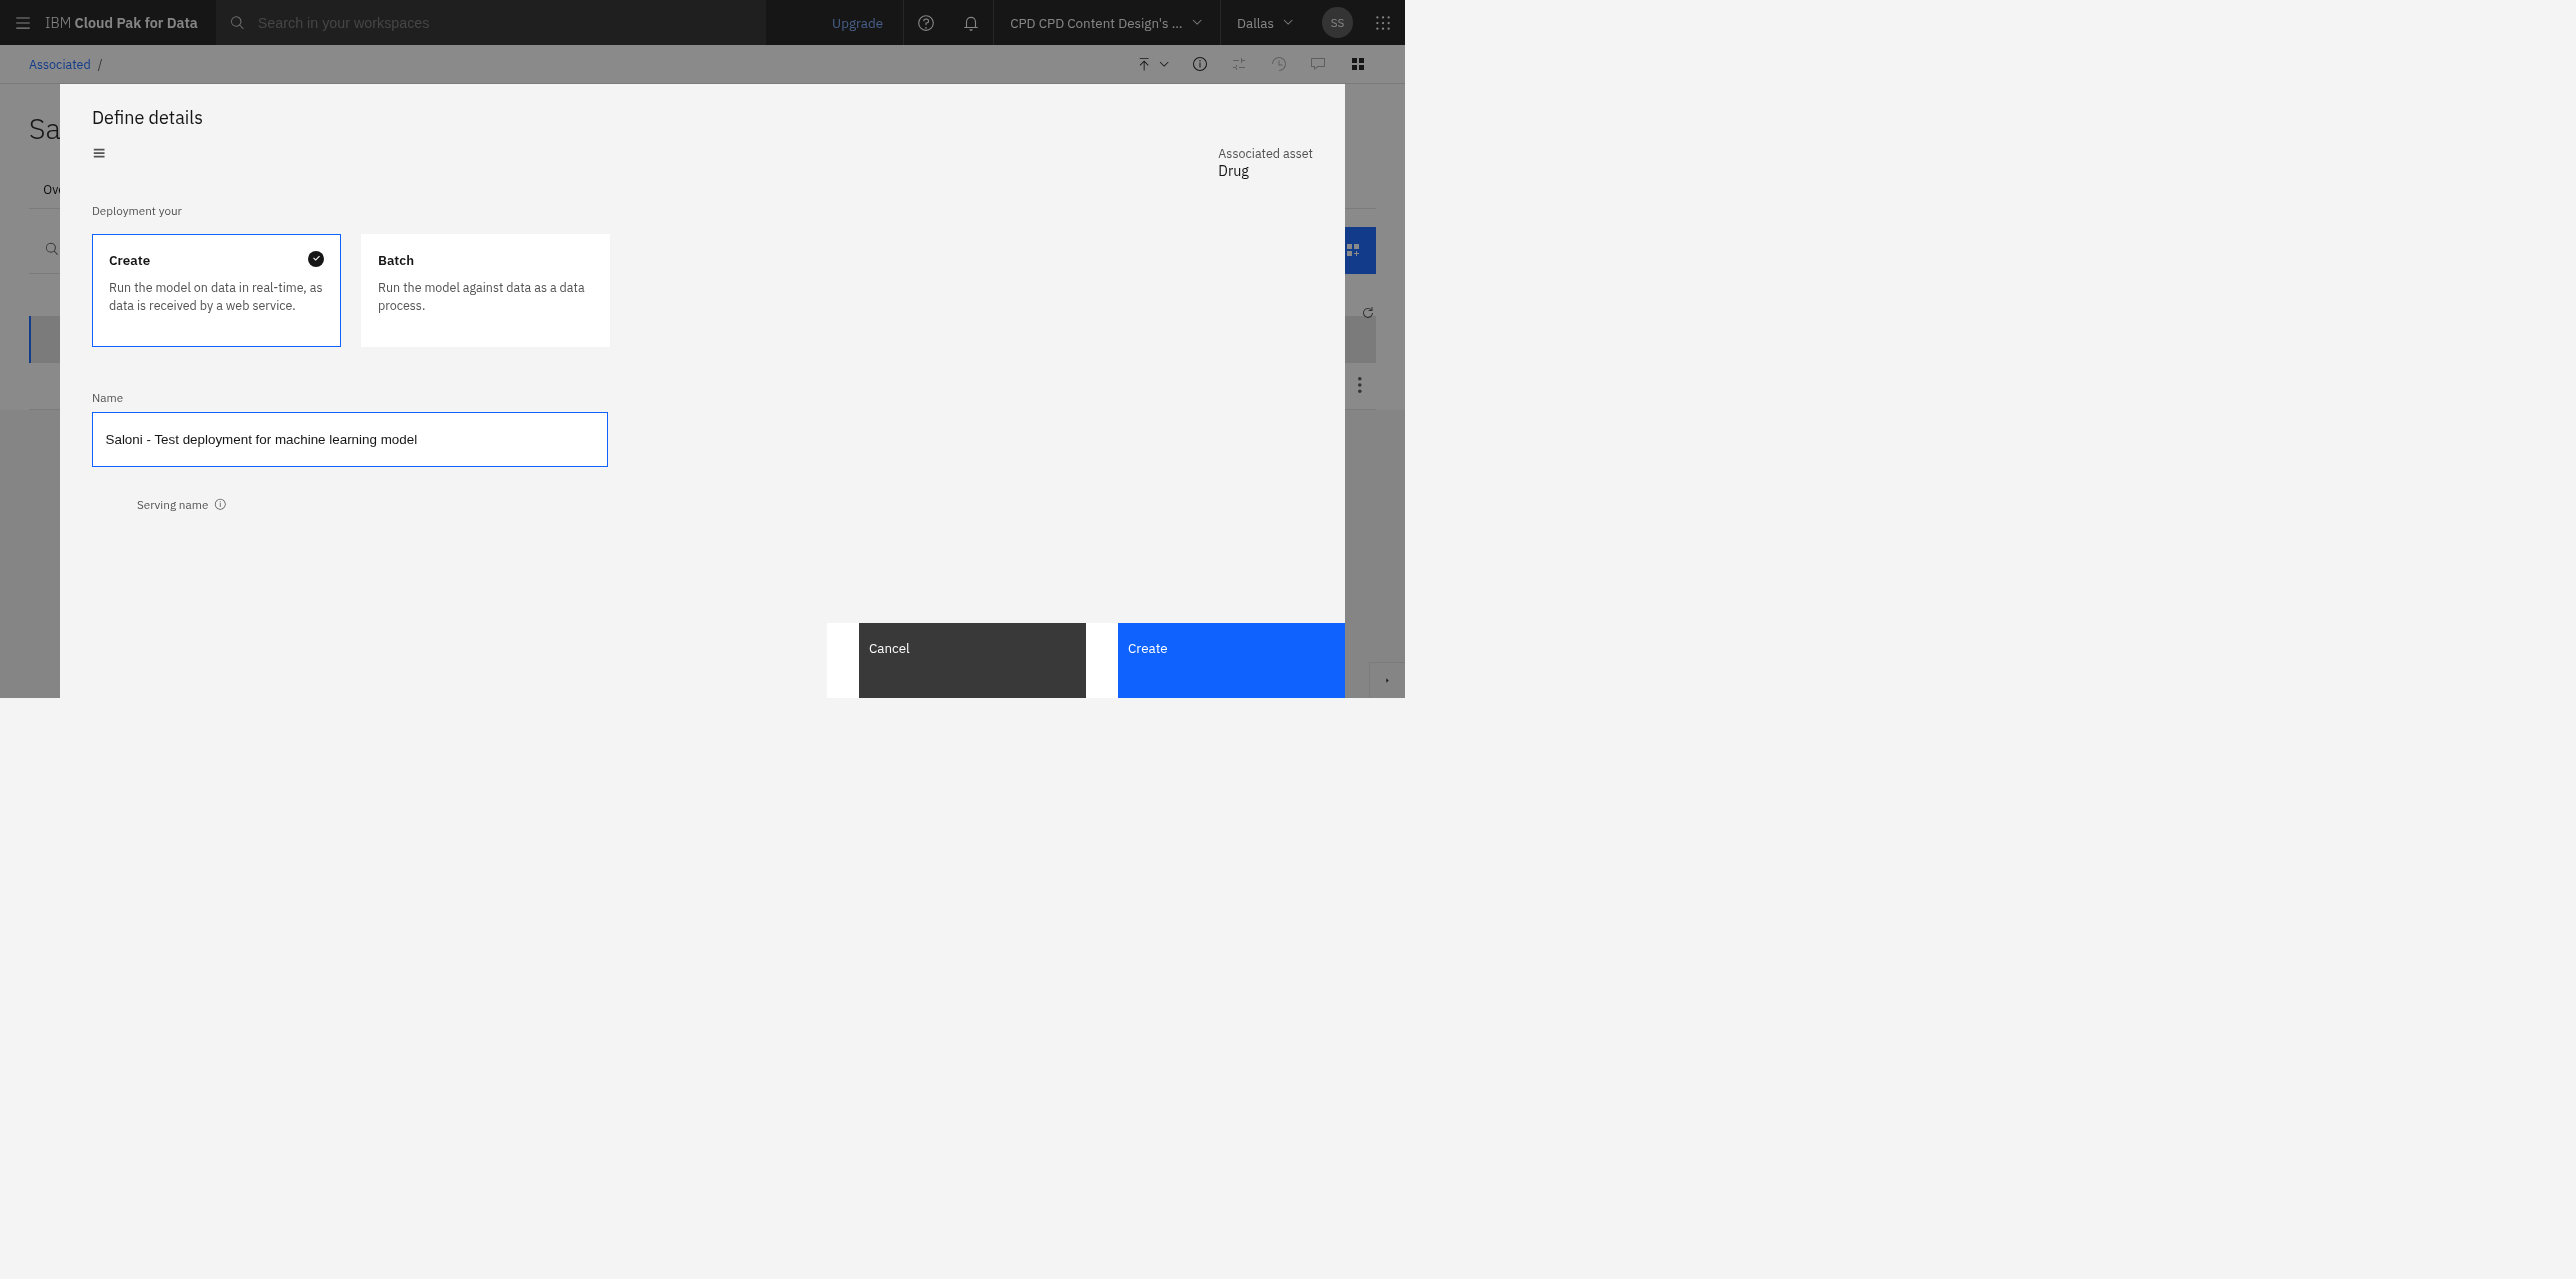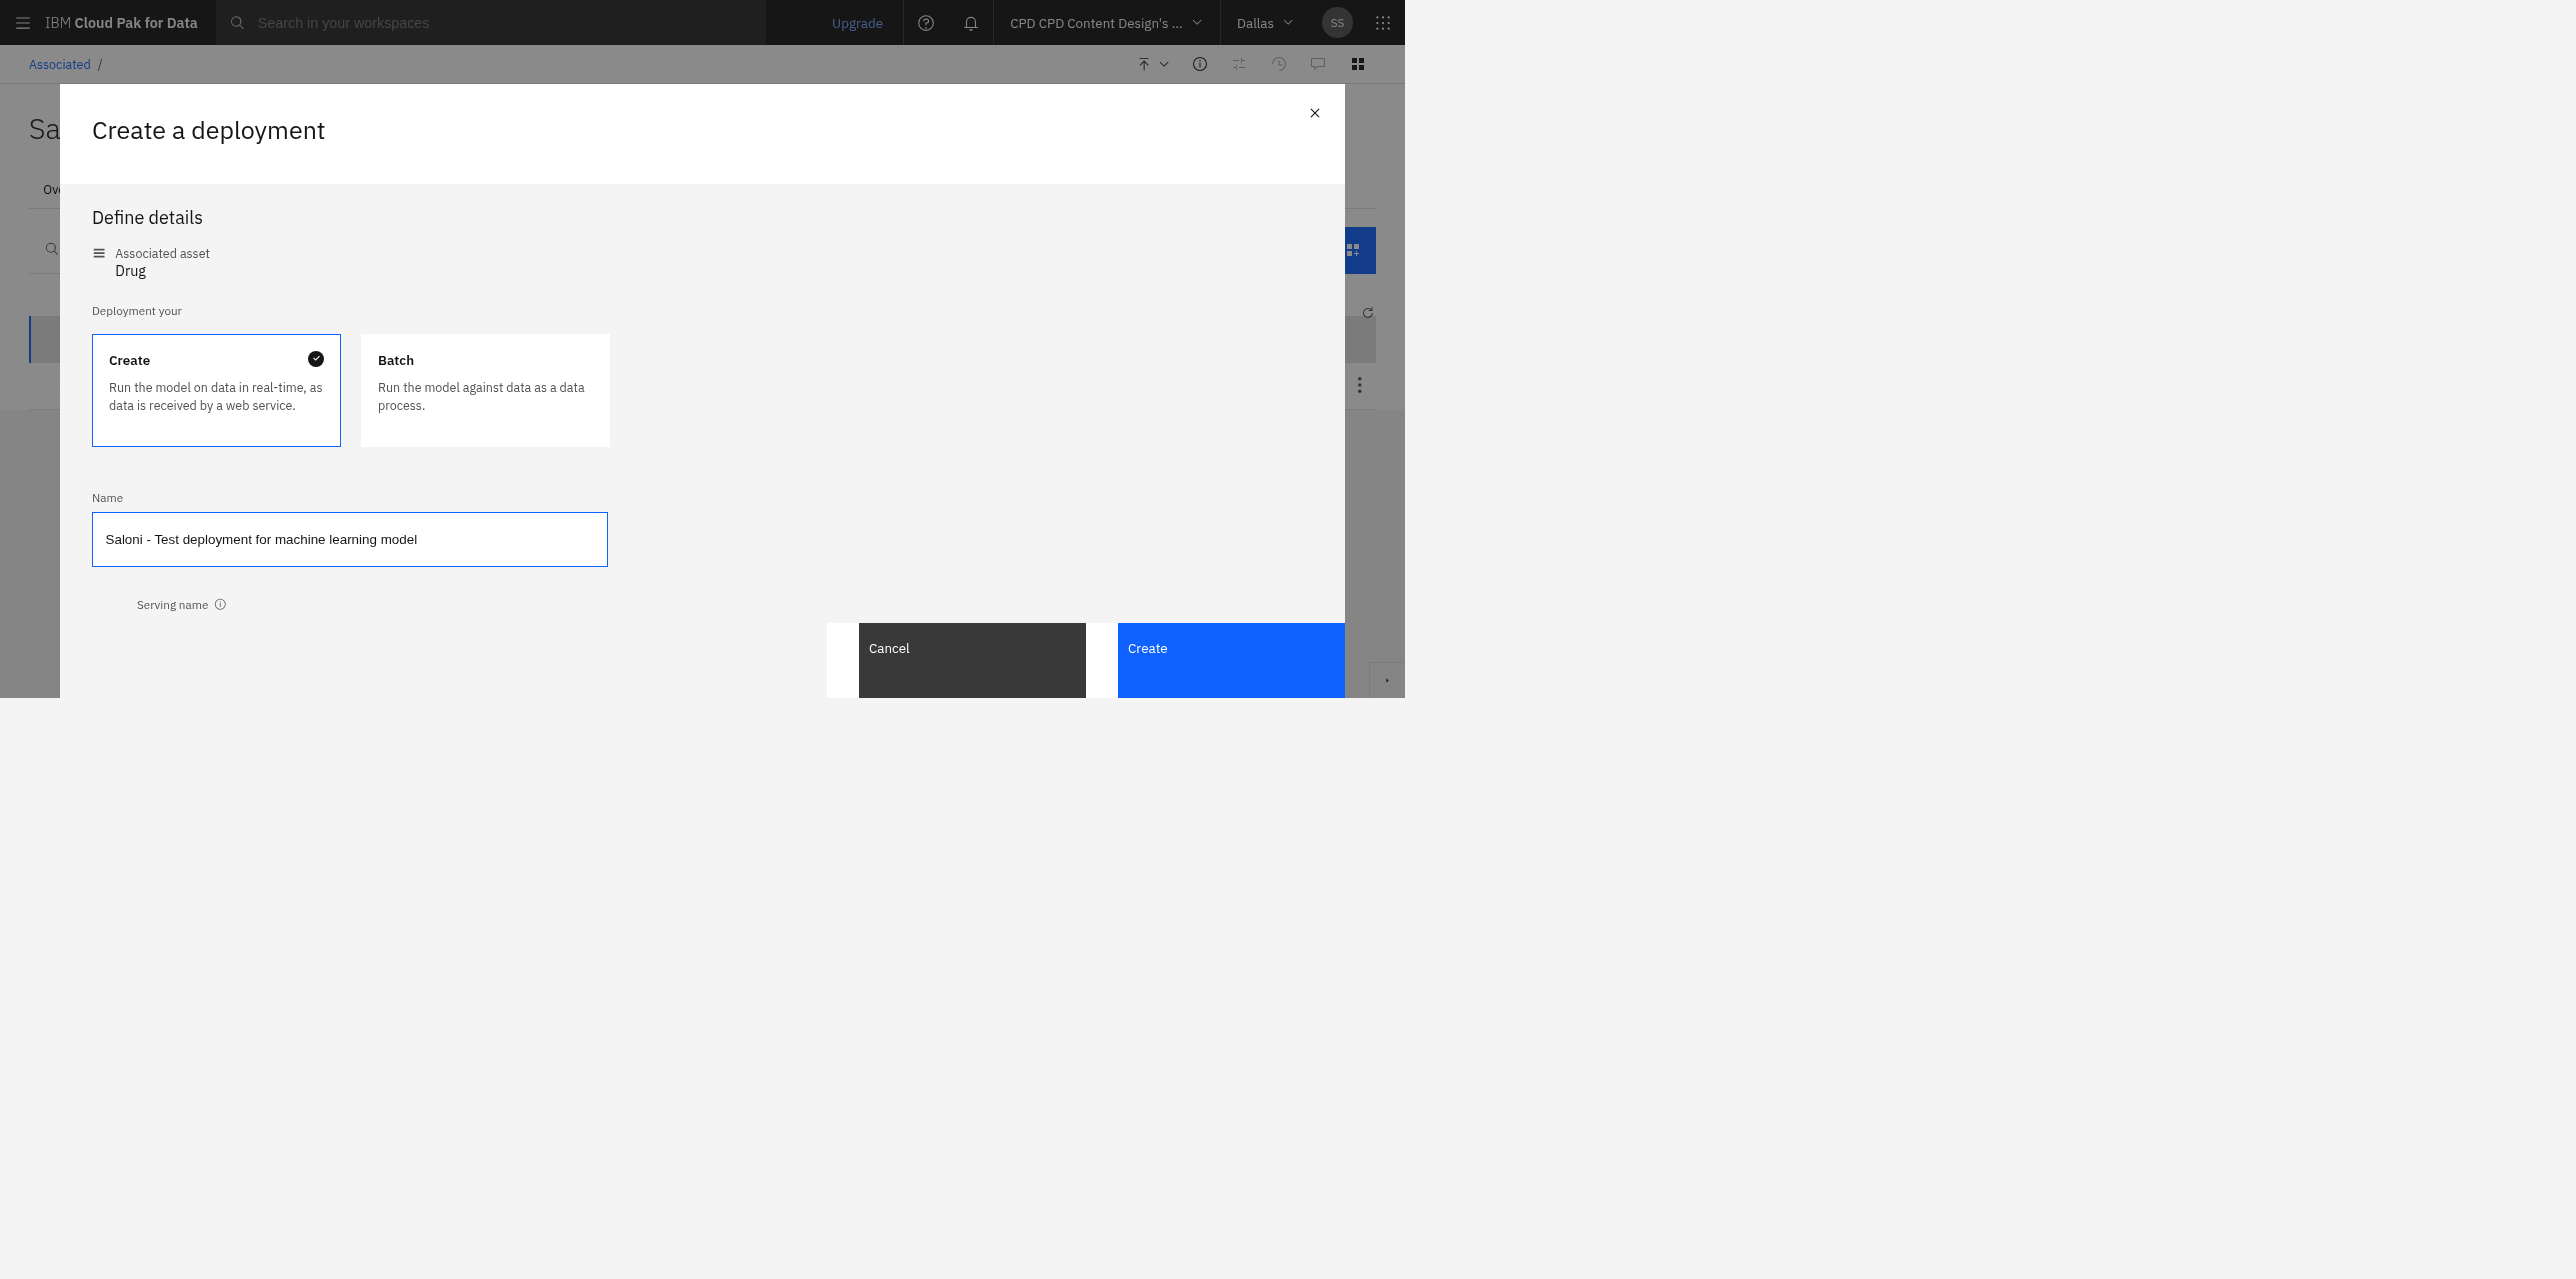--- a/index.html
+++ b/index.html
@@ -228,20 +228,21 @@
   font-size: 18px;
   color: #161616;
   padding-top: 21.5px;
 }
 
 .assoc {
   margin-top: 16px;
   display: flex;
   align-items: flex-start;
   gap: 9px;
+  justify-content: space-between;
 }
 .assoc svg { width: 14.3px; height: 14.3px; fill: #525252; margin-top: 1.8px; }
 .assoc-label { font-size: 12.5px; color: #525252; }
 .assoc-value { font-size: 14.3px; color: #161616; }
 
 .dep-type-label {
   margin-top: 23px;
   font-size: 11.7px;
   color: #525252;
 }
@@ -488,28 +489,20 @@
 
 <div class="right-handle">
   <svg viewBox="0 0 16 16">
       <path d="M6 4l4 4-4 4z"></path>
     </svg>
 </div>
 
 <div class="dim"></div>
 
 <div class="modal">
-  <div class="modal-header">
-    <div class="modal-title">Create a deployment</div>
-    <div class="modal-close">
-      <svg viewBox="0 0 32 32">
-          <path d="M24 9.4L22.6 8 16 14.6 9.4 8 8 9.4 14.6 16 8 22.6 9.4 24 16 17.4 22.6 24 24 22.6 17.4 16z"></path>
-        </svg>
-    </div>
-  </div>
 
   <div class="modal-body">
     <div class="section-title">Define details</div>
 
     <div class="assoc">
       <svg viewBox="0 0 32 32">
           <path d="M4 6h24v4H4zM4 14h24v4H4zM4 22h24v4H4z"></path>
         </svg>
       <div>
         <div class="assoc-label">Associated asset</div>

